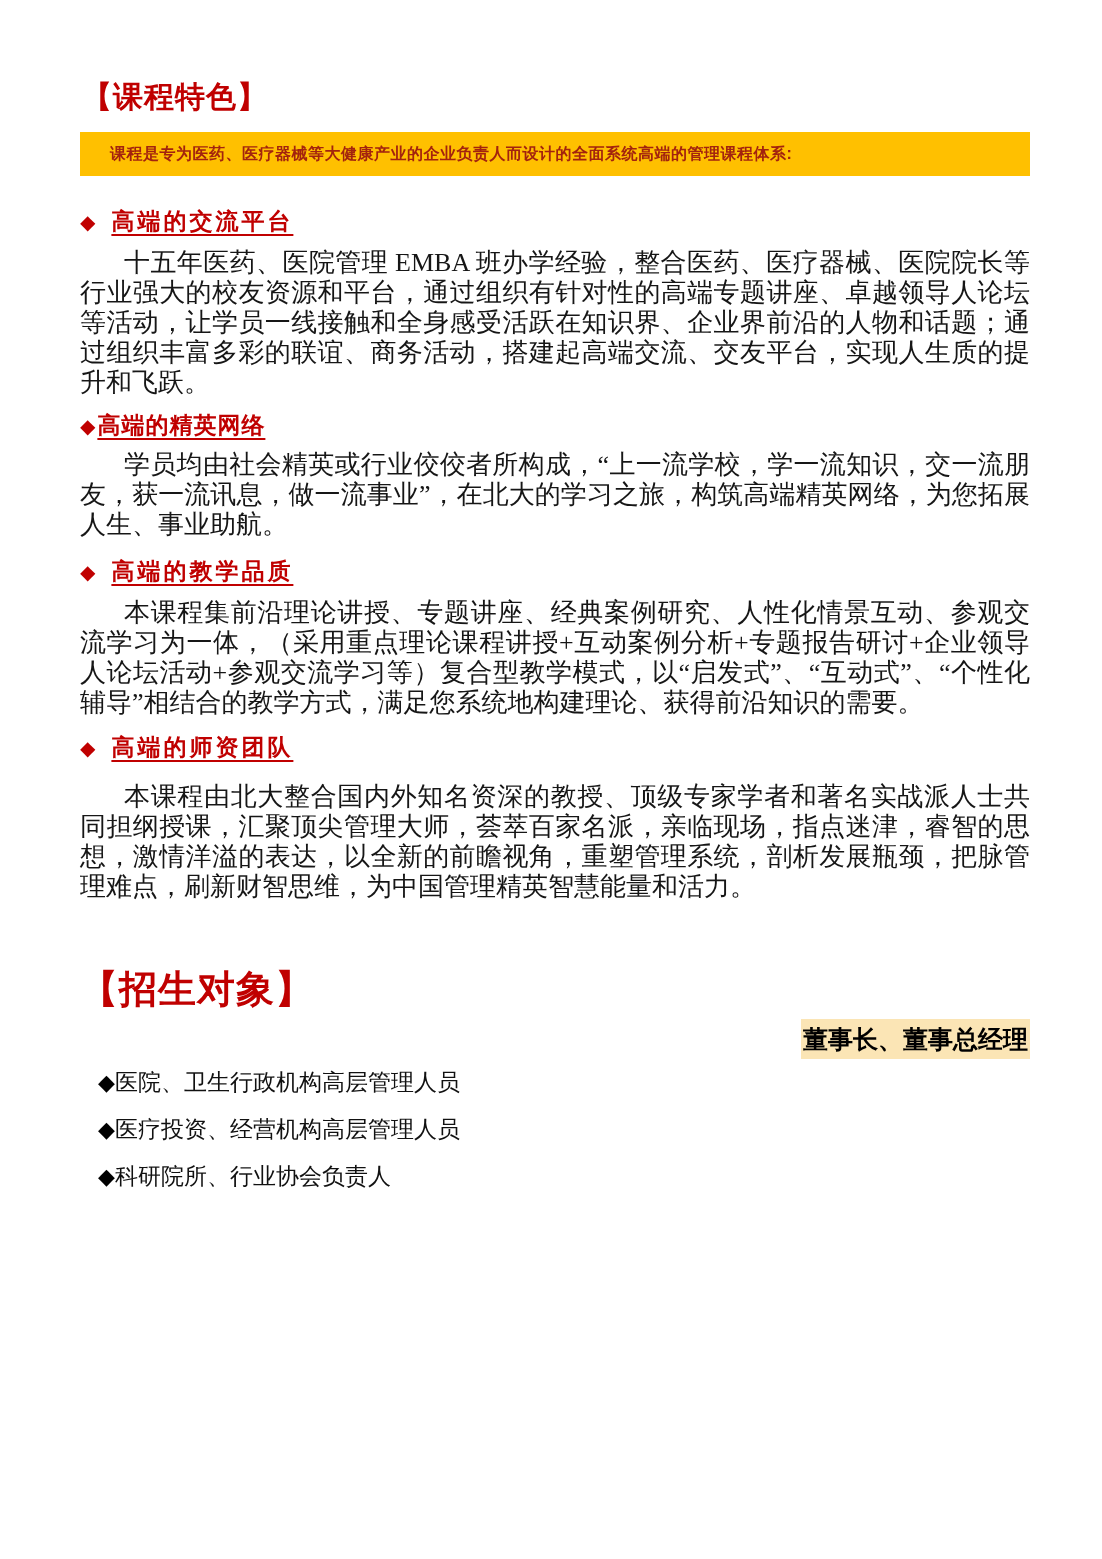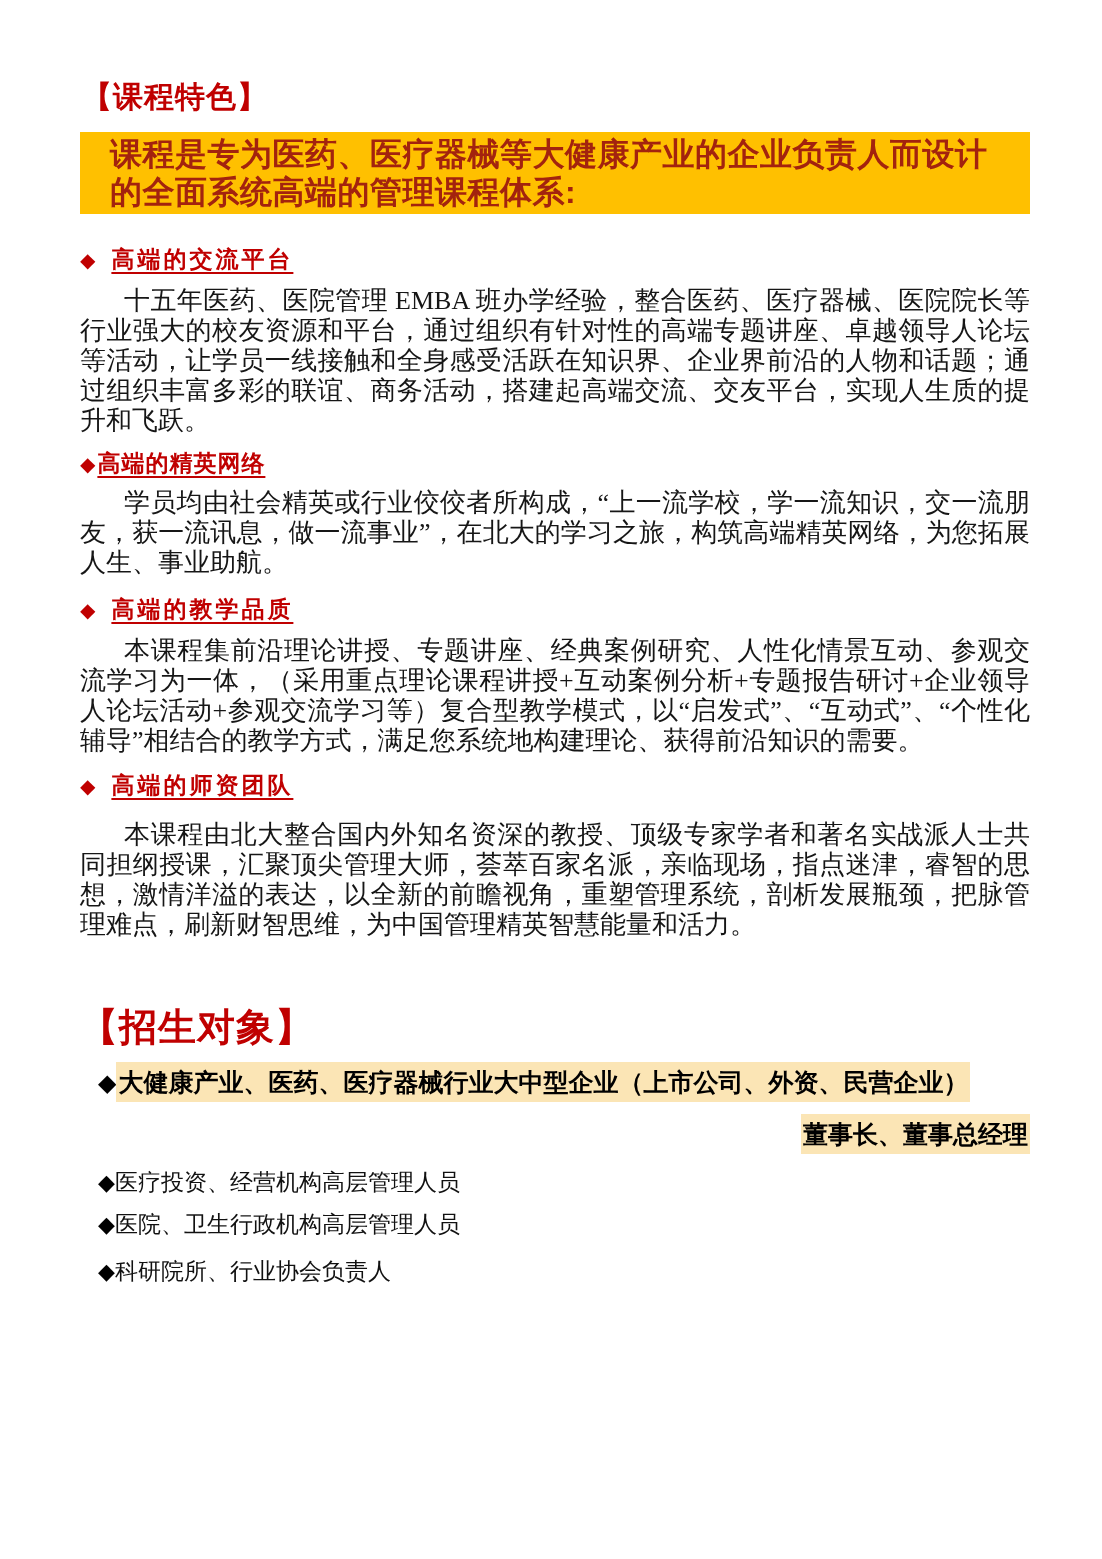--- a/index.html
+++ b/index.html
@@ -22,21 +22,21 @@
     line-height: 42px;
     letter-spacing: 1px;
   }
 
   .intro-box {
     margin-top: 14px;
     background: #FFC000;
     color: #A3230E;
     font-family: "Liberation Sans", sans-serif;
     font-weight: bold;
-    font-size: 32px;
+    font-size: 16px;
     line-height: 38px;
     padding: 3px 26px 3px 30px;
     letter-spacing: 0.5px;
   }
 
   .feature-head {
     color: #C00000;
     font-size: 23px;
     line-height: 40px;
     font-weight: bold;
@@ -142,32 +142,29 @@
     <p class="body-para p3">本课程集前沿理论讲授、专题讲座、经典案例研究、人性化情景互动、参观交流学习为一体，（采用重点理论课程讲授+互动案例分析+专题报告研讨+企业领导人论坛活动+参观交流学习等）复合型教学模式，以“启发式”、“互动式”、“个性化辅导”相结合的教学方式，满足您系统地构建理论、获得前沿知识的需要。</p>
 
     <div class="feature-head h4-sec">
       <span class="diamond">◆</span><span class="label">高端的师资团队</span>
     </div>
     <p class="body-para p4">本课程由北大整合国内外知名资深的教授、顶级专家学者和著名实战派人士共同担纲授课，汇聚顶尖管理大师，荟萃百家名派，亲临现场，指点迷津，睿智的思想，激情洋溢的表达，以全新的前瞻视角，重塑管理系统，剖析发展瓶颈，把脉管理难点，刷新财智思维，为中国管理精英智慧能量和活力。</p>
 
     <h1 class="enroll-title">【招生对象】</h1>
 
     <div class="audience-primary">
-      <div class="line1">
-        <span class="black-diamond">◆</span><span class="hl">大健康产业、医药、医疗器械行业大中型企业（上市公司、外资、民营企业）</span>
-      </div>
       <div class="line2">
         <span class="hl">董事长、董事总经理</span>
       </div>
     </div>
 
+    <div class="audience-item first-item">
+      <span class="black-diamond">◆</span><span>医院、卫生行政机构高层管理人员</span>
+    </div>
     <div class="audience-item">
       <span class="black-diamond">◆</span><span>医疗投资、经营机构高层管理人员</span>
-    </div>
-    <div class="audience-item first-item">
-      <span class="black-diamond">◆</span><span>医院、卫生行政机构高层管理人员</span>
     </div>
     <div class="audience-item">
       <span class="black-diamond">◆</span><span>科研院所、行业协会负责人</span>
     </div>
 
   </div>
 </div>
 
 </body></html>

